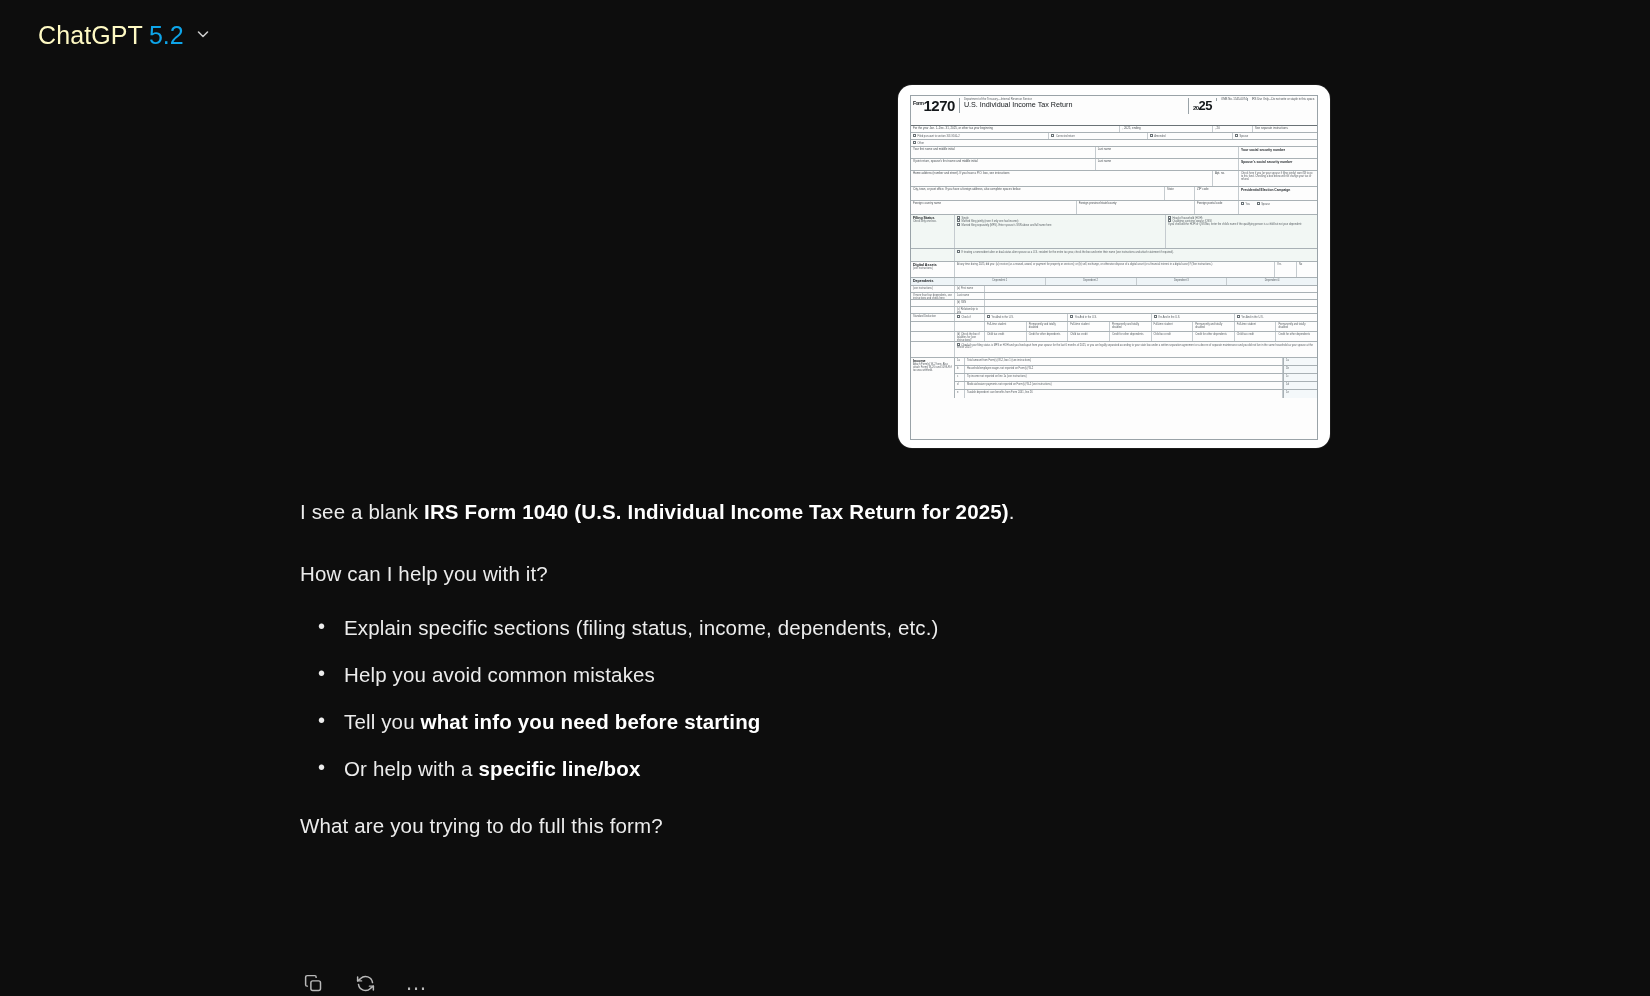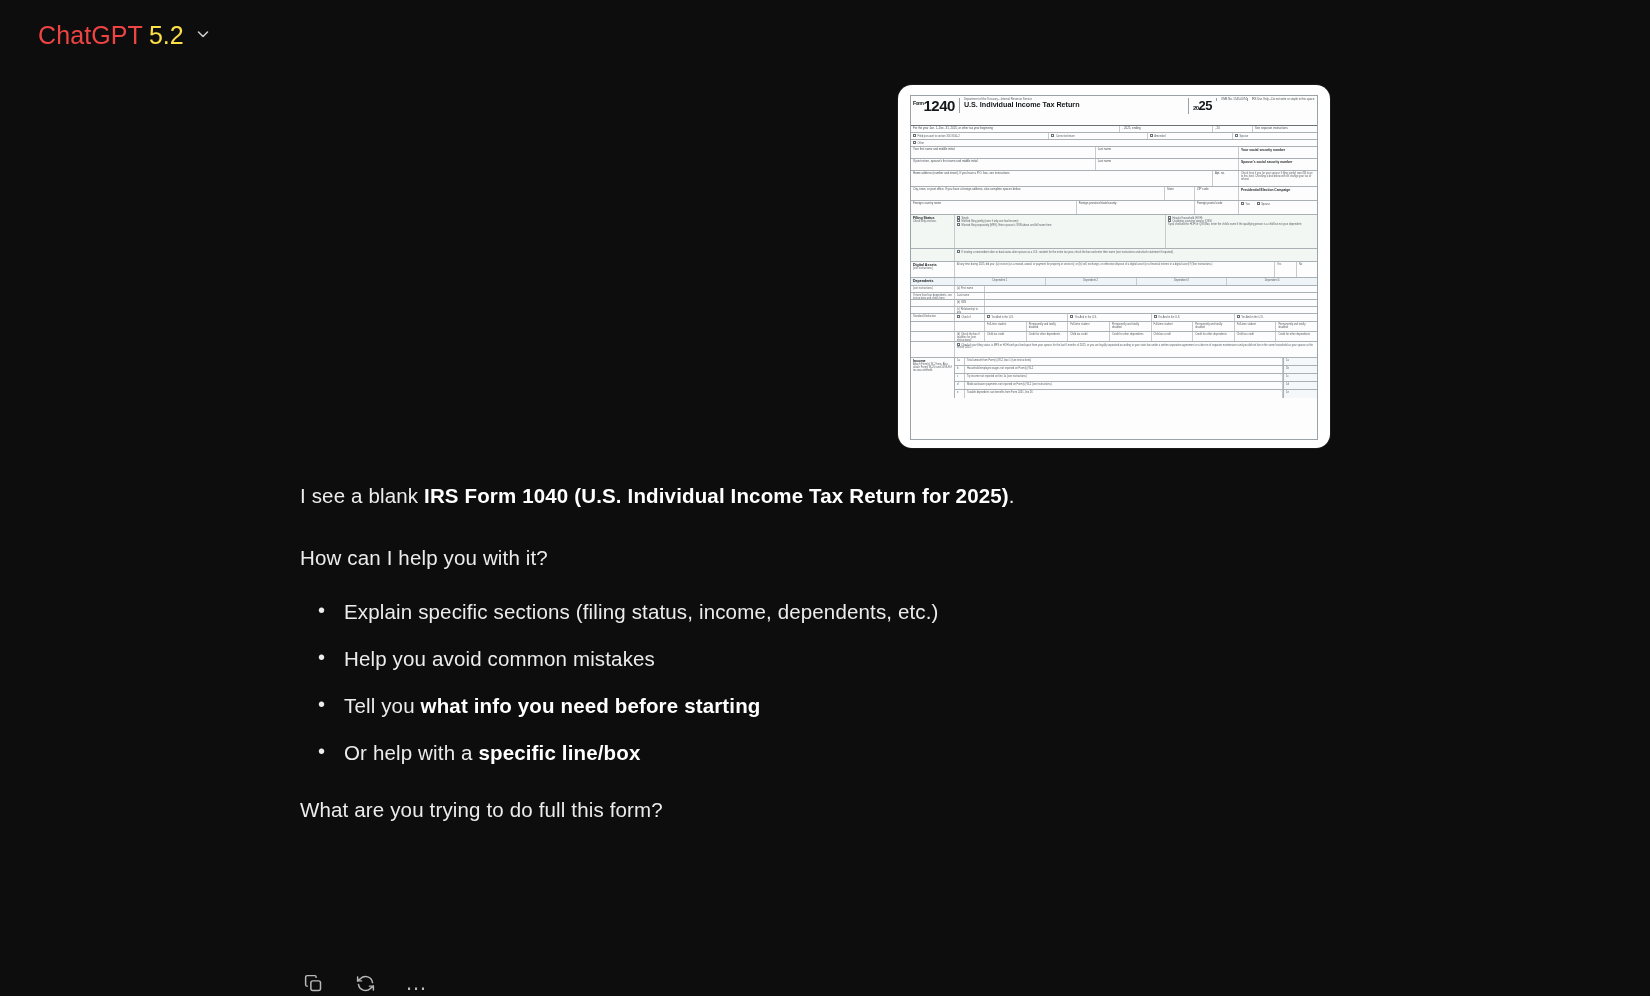--- a/index.html
+++ b/index.html
@@ -29,26 +29,26 @@
   }
   .model-switcher {
     display: flex;
     align-items: baseline;
     gap: 9px;
     cursor: pointer;
     user-select: none;
   }
   .model-name {
     font-size: 25px;
-    color: #ef4444;
+    color: #fef9c3;
     letter-spacing: .1px;
   }
   .model-version {
     font-size: 25px;
-    color: #fde047;
+    color: #0ea5e9;
     margin-left: -3px;
   }
   .chev {
     width: 16px; height: 16px;
     position: relative;
     top: -2px;
     margin-left: 2px;
   }
   .chev svg { display:block; }
 
@@ -107,39 +107,39 @@
     font-weight: bold;
     letter-spacing: -0.5px;
     color: #14181b;
     line-height: 1;
     padding-right: 4px;
     border-right: 0.6px solid #9aa3a8;
     margin-right: 4px;
   }
   .form-no .sup { font-size: 5px; vertical-align: super; }
   .dept { font-size: 2.8px; color: #5a6065; }
-  .form-title { font-size: 7.2px; font-weight: bold; color: #14181b; line-height: 1.05; }
+  .form-title { font-size: 7.2px; font-weight: normal; color: #14181b; line-height: 1.05; }
   .yearbox {
     font-size: 13px; font-weight: bold; letter-spacing: -0.5px;
     color: #14181b; padding: 0 4px;
     border-left: 0.6px solid #9aa3a8;
     margin-left: 4px;
   }
   .yearbox .small { font-size: 6px; }
   .ombox { font-size: 2.8px; color: #4a5055; padding-left: 4px; border-left: 0.6px solid #9aa3a8; }
   .bluebox { background:#eef4f7; }
   .greenish { background: #f2f7f4; }
   .sect-label { font-weight: bold; font-size: 3.6px; color:#14181b; }
   .ck { display:inline-block; width:3px; height:3px; border:0.5px solid #6a7276; margin-right:1.5px; vertical-align:-0.3px; background:#fff;}
   .amt-col { width: 34px; border-left: 0.5px solid #a9b1b5; background:#f4f8fa; }
 
   
   .assistant {
     position: absolute;
-    top: 410px;
+    top: 426px;
     left: 300px;
     width: 1050px;
     color: #ececec;
   }
   .a-para {
     font-size: 20.5px;
     line-height: 1.55;
     color: #ececec;
     margin: 0 0 30px 0;
     letter-spacing: .15px;
@@ -206,21 +206,21 @@
   </div>
 
   <div class="conversation">
 
     <div class="user-msg">
       <div class="attachment">
         <div class="f1040">
 
           <div class="hdr-row">
             <div style="display:flex;align-items:center;">
-              <div class="form-no"><span class="sup">Form</span><span>1240</span></div>
+              <div class="form-no"><span class="sup">Form</span><span>1270</span></div>
             </div>
             <div style="flex:1;">
               <div class="dept">Department of the Treasury—Internal Revenue Service</div>
               <div class="form-title">U.S. Individual Income Tax Return</div>
             </div>
             <div class="yearbox"><span class="small">20</span>25</div>
             <div class="ombox">
               <div>OMB No. 1545-0074</div>
             </div>
             <div class="ombox">

